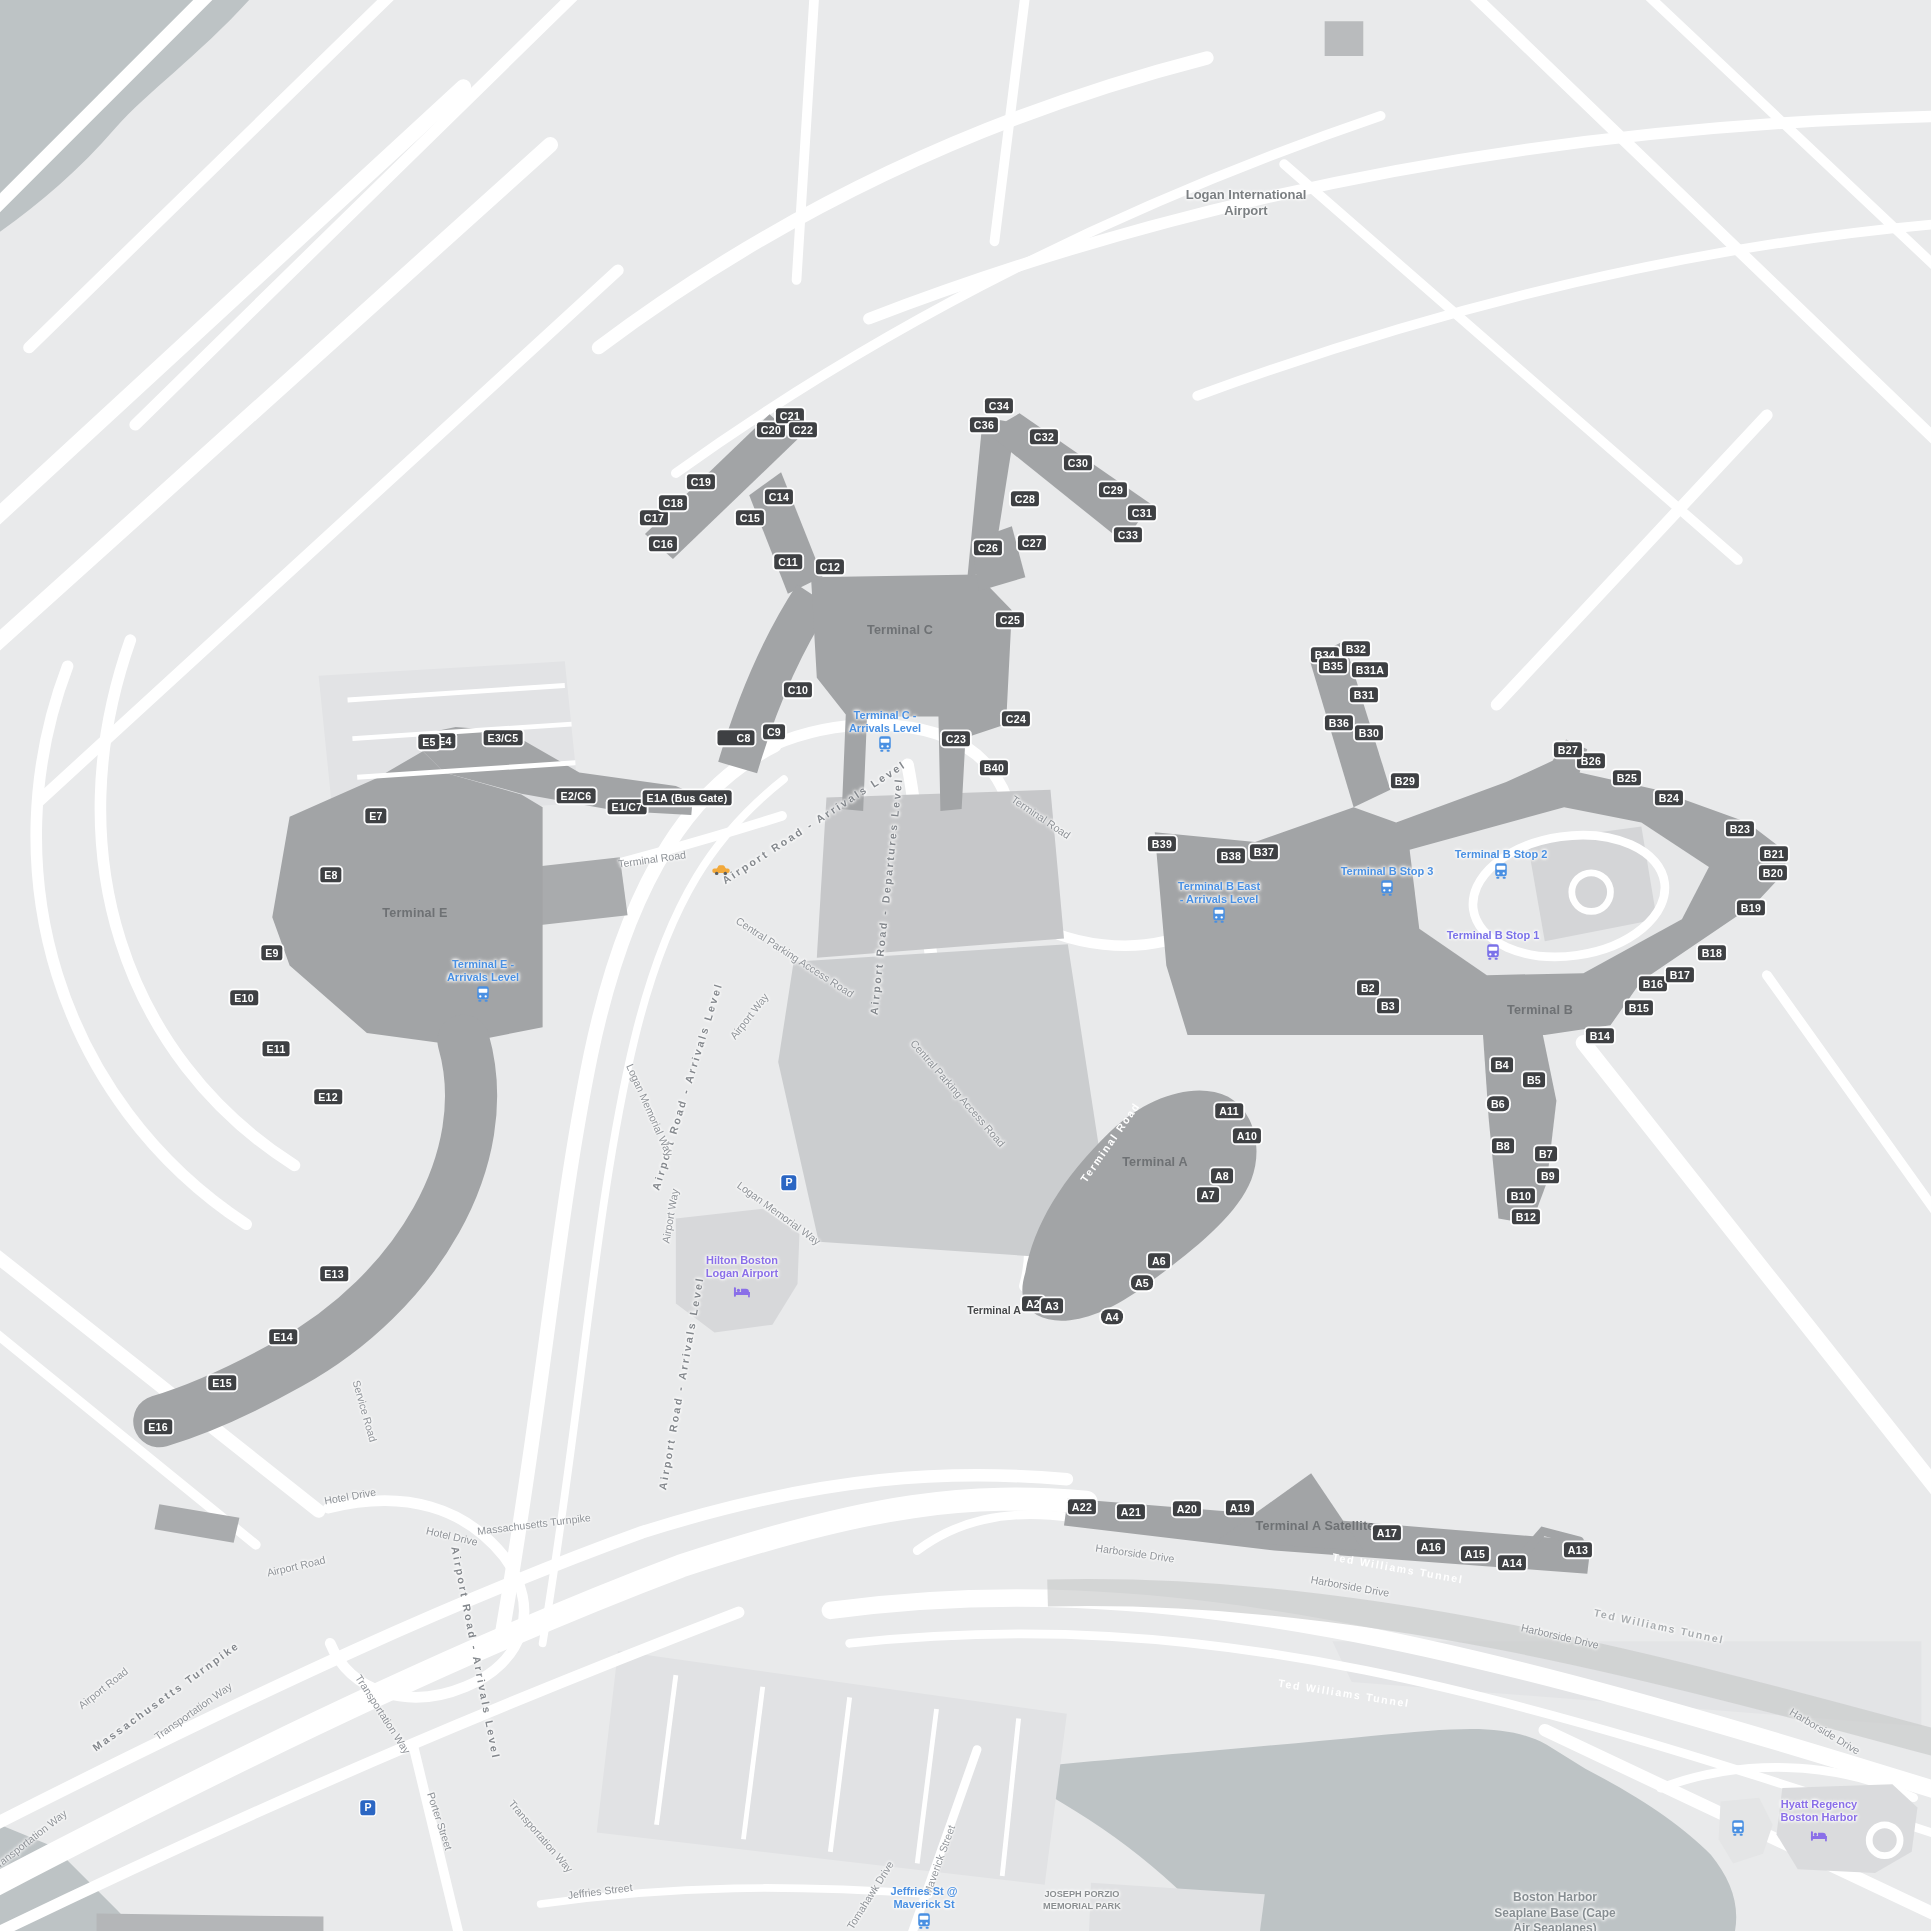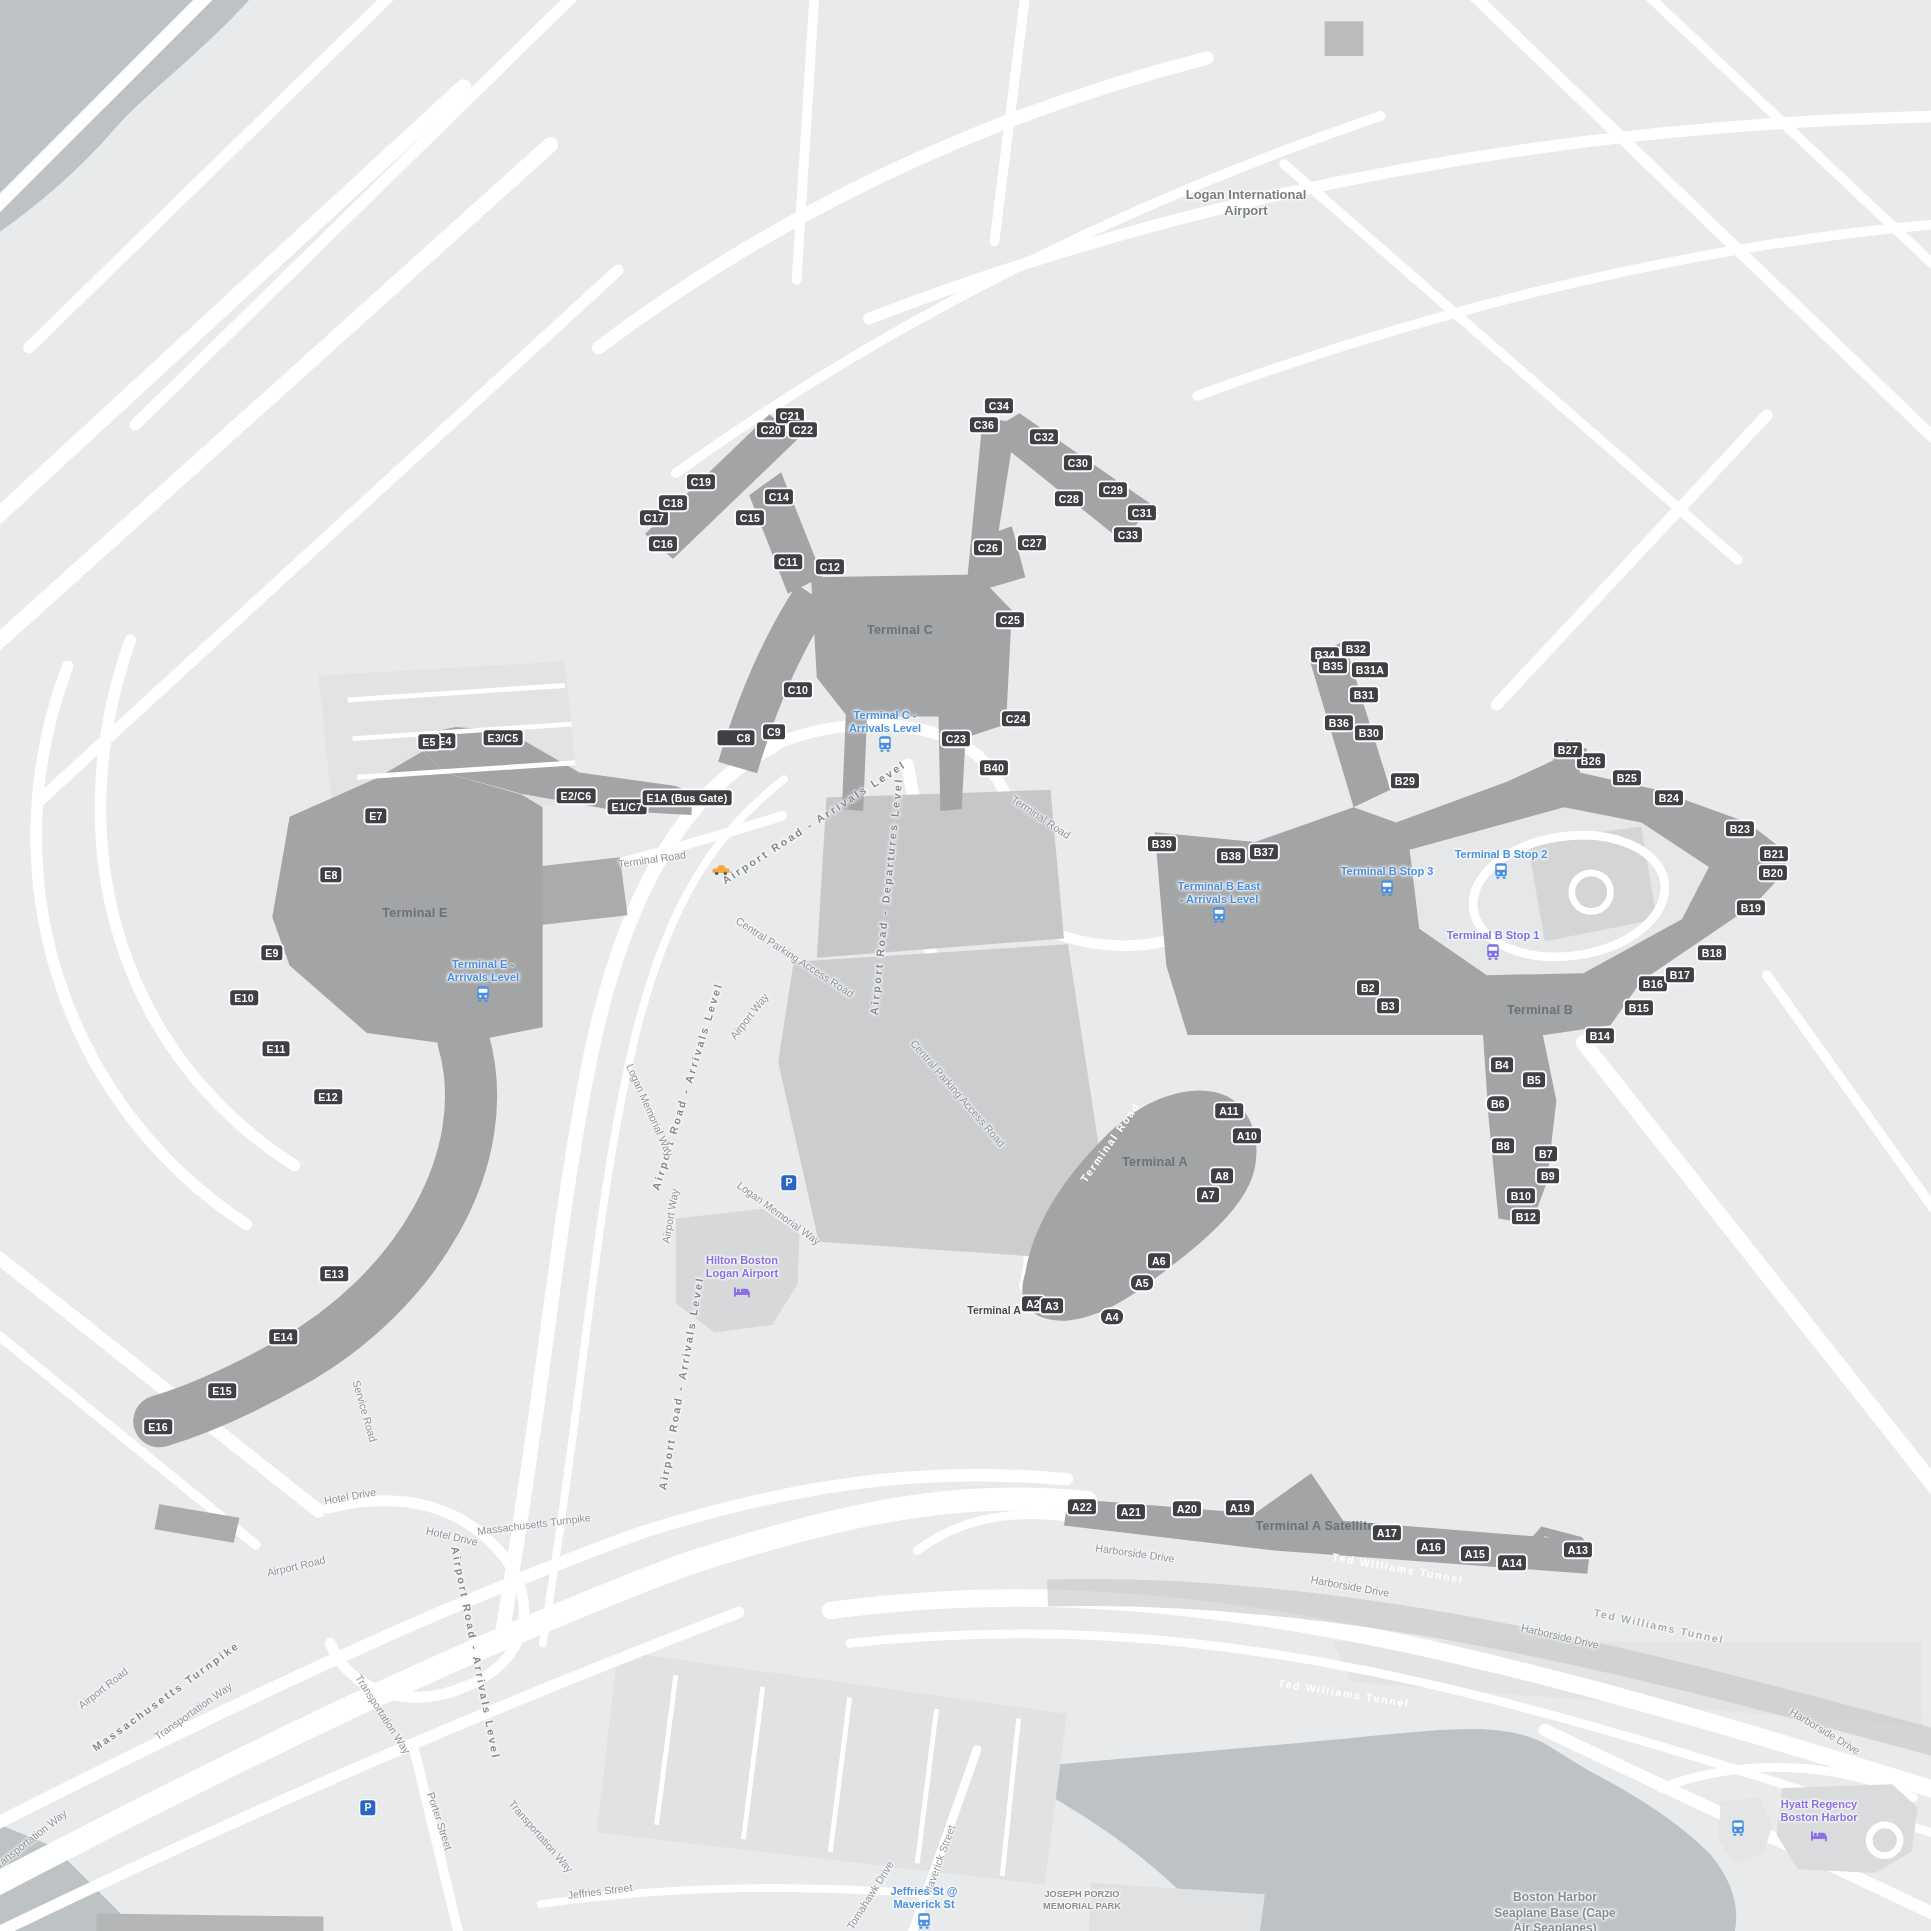--- a/index.html
+++ b/index.html
@@ -185,21 +185,21 @@
       <div class="lbl gate" style="left: 673px; top: 503px;">C18</div>
       <div class="lbl gate" style="left: 701px; top: 482px;">C19</div>
       <div class="lbl gate" style="left: 771px; top: 430px;">C20</div>
       <div class="lbl gate" style="left: 790px; top: 416px;">C21</div>
       <div class="lbl gate" style="left: 803px; top: 430px;">C22</div>
       <div class="lbl gate" style="left: 956px; top: 739px;">C23</div>
       <div class="lbl gate" style="left: 1016px; top: 719px;">C24</div>
       <div class="lbl gate" style="left: 1010px; top: 620px;">C25</div>
       <div class="lbl gate" style="left: 988px; top: 548px;">C26</div>
       <div class="lbl gate" style="left: 1032px; top: 543px;">C27</div>
-      <div class="lbl gate" style="left: 1069px; top: 499px;">C28</div>
+      <div class="lbl gate" style="left: 1025px; top: 499px;">C28</div>
       <div class="lbl gate" style="left: 1113px; top: 490px;">C29</div>
       <div class="lbl gate" style="left: 1078px; top: 463px;">C30</div>
       <div class="lbl gate" style="left: 1142px; top: 513px;">C31</div>
       <div class="lbl gate" style="left: 1044px; top: 437px;">C32</div>
       <div class="lbl gate" style="left: 1128px; top: 535px;">C33</div>
       <div class="lbl gate" style="left: 999px; top: 406px;">C34</div>
       <div class="lbl gate" style="left: 984px; top: 425px;">C36</div>
       <div class="lbl gate" style="left: 627px; top: 807px;">E1/C7</div>
       <div class="lbl gate" style="left: 687px; top: 798px;">E1A (Bus Gate)</div>
       <div class="lbl gate" style="left: 576px; top: 796px;">E2/C6</div>
@@ -207,21 +207,21 @@
       <div class="lbl gate" style="left: 445px; top: 741px;">E4</div>
       <div class="lbl gate" style="left: 429px; top: 742px;">E5</div>
       <div class="lbl gate" style="left: 376px; top: 816px;">E7</div>
       <div class="lbl gate" style="left: 331px; top: 875px;">E8</div>
       <div class="lbl gate" style="left: 272px; top: 953px;">E9</div>
       <div class="lbl gate" style="left: 244px; top: 998px;">E10</div>
       <div class="lbl gate" style="left: 276px; top: 1049px;">E11</div>
       <div class="lbl gate" style="left: 328px; top: 1097px;">E12</div>
       <div class="lbl gate" style="left: 334px; top: 1274px;">E13</div>
       <div class="lbl gate" style="left: 283px; top: 1337px;">E14</div>
-      <div class="lbl gate" style="left: 222px; top: 1383px; margin-top: 8px;">E15</div>
+      <div class="lbl gate" style="left: 222px; top: 1383px;">E15</div>
       <div class="lbl gate" style="left: 158px; top: 1427px;">E16</div>
       <div class="lbl gate" style="left: 1368px; top: 988px;">B2</div>
       <div class="lbl gate" style="left: 1388px; top: 1006px;">B3</div>
       <div class="lbl gate" style="left: 1502px; top: 1065px;">B4</div>
       <div class="lbl gate" style="left: 1534px; top: 1080px;">B5</div>
       <div class="lbl gate" style="left: 1498px; top: 1104px; border-radius: 6px;">B6</div>
       <div class="lbl gate" style="left: 1546px; top: 1154px;">B7</div>
       <div class="lbl gate" style="left: 1503px; top: 1146px;">B8</div>
       <div class="lbl gate" style="left: 1548px; top: 1176px;">B9</div>
       <div class="lbl gate" style="left: 1521px; top: 1196px;">B10</div>

